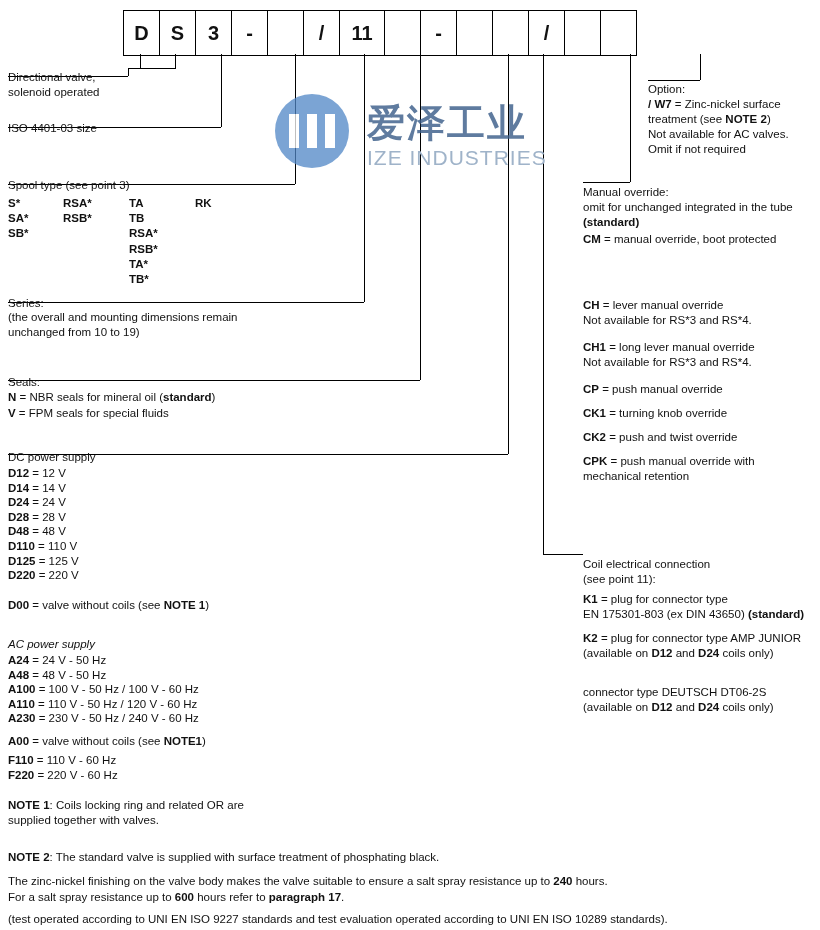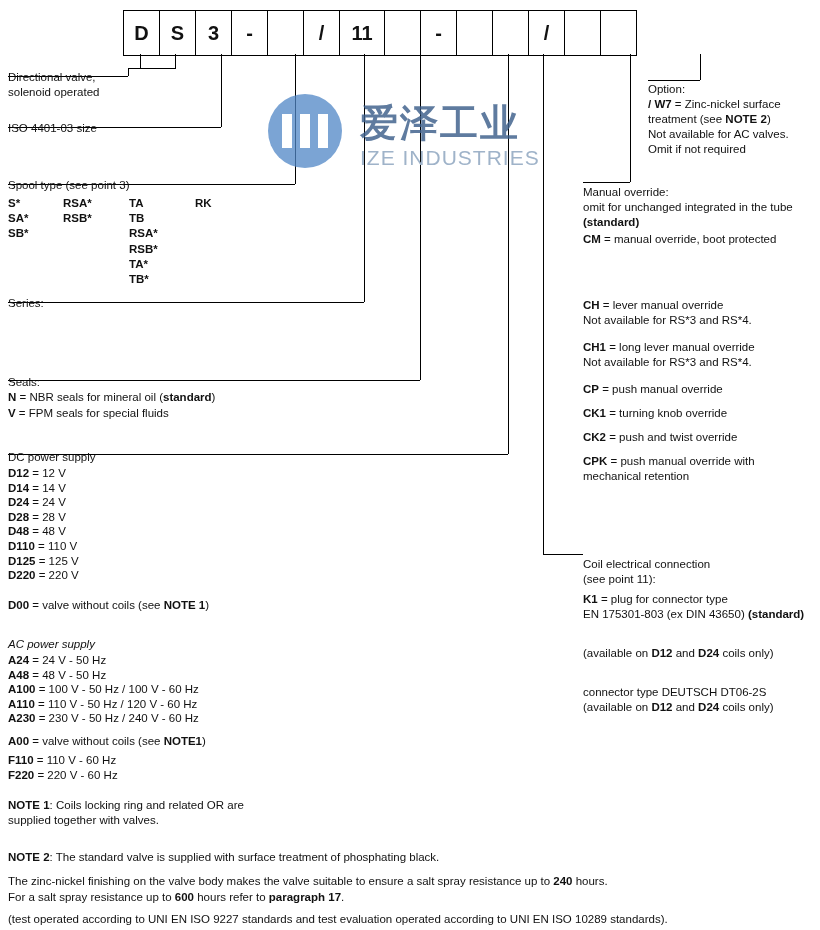--- a/index.html
+++ b/index.html
@@ -34,21 +34,21 @@
   .vline{position:absolute;width:1px;background:#000;}
   .hline{position:absolute;height:1px;background:#000;}
 
   
   .blk{position:absolute;line-height:1.32;}
   .blk b{font-weight:bold;}
   .tight{line-height:1.28;}
 
   
   .wm{
-    position:absolute;left:268px;top:92px;
+    position:absolute;left:275px;top:92px;
     width:330px;height:90px;
     pointer-events:none;
   }
   .wm .logo{
     position:absolute;left:0;top:2px;
     width:74px;height:74px;border-radius:50%;
     background:#4f86c6;opacity:.75;
   }
   .wm .logo:after{
     content:"";position:absolute;left:14px;top:20px;
@@ -155,20 +155,22 @@
         <div>TA*</div>
         <div>TB*</div>
       </div>
       <div style="width:40px;">
         <div>RK</div>
       </div>
     </div>
   </div>
 
   <div class="blk" style="left:8px;top:296px;">Series:</div>
+  <div class="blk" style="left:8px;top:310px;white-space:pre;">(the overall and mounting dimensions remain
+unchanged from 10 to 19)</div>
 
   <div class="blk" style="left:8px;top:375px;">Seals:</div>
   <div class="blk" style="left:8px;top:390px;">
     <b>N</b><span> = NBR seals for mineral oil (</span><b>standard</b><span>)</span>
   </div>
   <div class="blk" style="left:8px;top:406px;">
     <b>V</b><span> = FPM seals for special fluids</span>
   </div>
 
   <div class="blk" style="left:8px;top:450px;">DC power supply</div>
@@ -248,20 +250,23 @@
   <div class="blk" style="left:583px;top:469px;">mechanical retention</div>
 
   <div class="blk" style="left:583px;top:557px;">Coil electrical connection</div>
   <div class="blk" style="left:583px;top:572px;">(see point 11):</div>
   <div class="blk" style="left:583px;top:592px;">
     <b>K1</b><span> = plug for connector type</span>
   </div>
   <div class="blk" style="left:583px;top:607px;">
     <span>EN 175301-803 (ex DIN 43650) </span><b>(standard)</b>
   </div>
+  <div class="blk" style="left:583px;top:631px;">
+    <b>K2</b><span> = plug for connector type AMP JUNIOR</span>
+  </div>
   <div class="blk" style="left:583px;top:646px;">
     <span>(available on </span><b>D12</b><span> and </span><b>D24</b><span> coils only)</span>
   </div>
   <div class="blk" style="left:583px;top:685px;">connector type DEUTSCH DT06-2S</div>
   <div class="blk" style="left:583px;top:700px;">
     <span>(available on </span><b>D12</b><span> and </span><b>D24</b><span> coils only)</span>
   </div>
 
   <div class="blk" style="left:8px;top:798px;">
     <b>NOTE 1</b><span style="white-space:pre;">: Coils locking ring and related OR are

